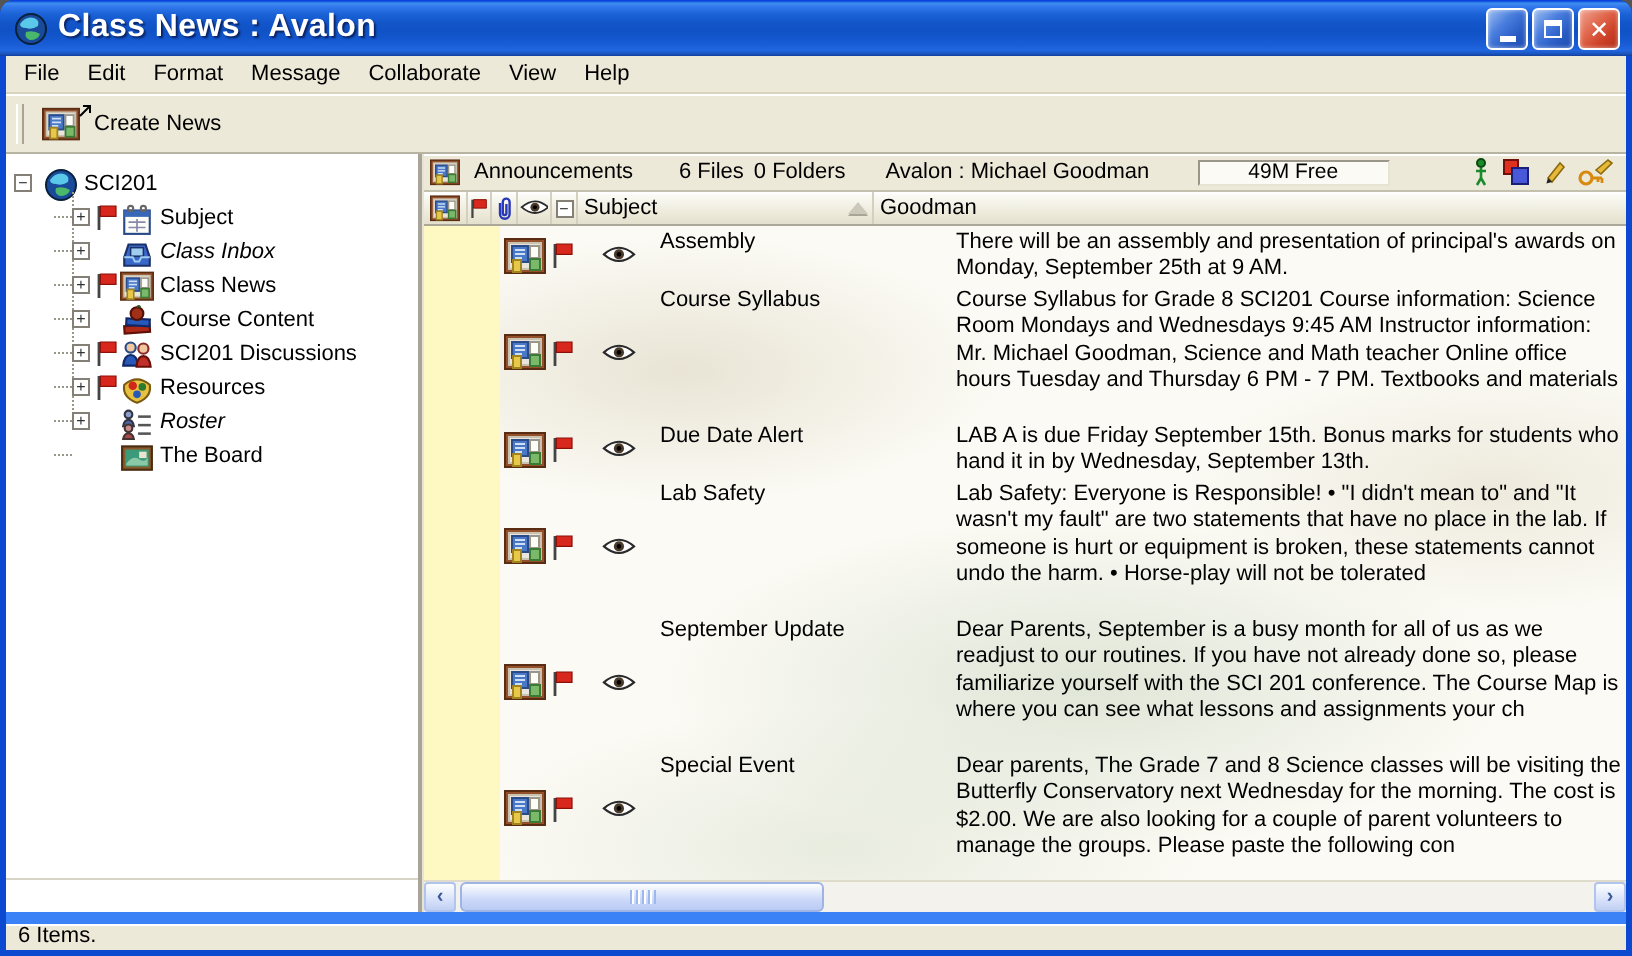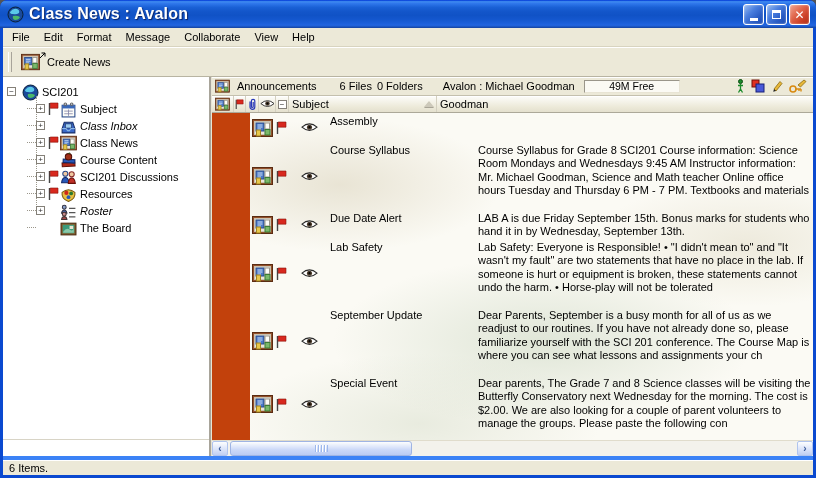--- a/index.html
+++ b/index.html
@@ -23,21 +23,21 @@
     box-shadow:inset 0 0 2px rgba(255,255,255,.6); cursor:default; }
   .win-btn.close { background:linear-gradient(135deg,#f0a592 0%,#e26a50 38%,#cc4027 70%,#b03017 100%); }
   .glyph-min { width:8px; height:3px; background:#fff; align-self:flex-end; margin:0 0 3px 0; }
   .glyph-max { width:9px; height:9px; border:1px solid #fff; border-top:3px solid #fff; background:transparent; }
   .glyph-close { color:#fff; font-weight:bold; font-size:12px; line-height:1; }
 
   
   .frame-row { flex:1; display:flex; min-height:0; }
   .frame-side { flex:0 0 3px; background:#0a49d0; }
   .frame-bottom { flex:0 0 3px; background:#0a49d0; }
-  .client { flex:1; display:flex; flex-direction:column; background:#c2410c; min-width:0; }
+  .client { flex:1; display:flex; flex-direction:column; background:#fef9c3; min-width:0; }
 
   
   .menubar { height:19px; flex:0 0 19px; display:flex; align-items:center; padding-left:2px;
              background:#ece9d8; border-bottom:1px solid #d8d4c0; }
   .menu-item { padding:2px 7px; cursor:default; }
   .toolbar { height:30px; flex:0 0 30px; display:flex; align-items:center; background:#ece9d8;
              border-top:1px solid #fff; border-bottom:1px solid #b8b4a2; }
   .gripper { width:4px; height:20px; margin:0 5px 0 5px;
              border-left:1px solid #fff; border-right:1px solid #a8a49a; box-shadow:inset -2px 0 0 #ece9d8; }
   .tb-button { display:flex; align-items:center; gap:7px; padding:2px 8px 2px 4px; cursor:default; position:relative; }
@@ -67,21 +67,21 @@
   .tree-label.italic { font-style:italic; }
   .tree-root-row .tree-icon { margin-left:6px; }
 
   
   .list-pane { flex:1; display:flex; flex-direction:column; min-width:0; }
   .pane-header { flex:0 0 19px; display:flex; align-items:center; background:#ece9d8;
                  border-bottom:1px solid #c4c0ae; box-shadow:inset 0 1px 0 #fff; padding:0 6px 0 3px; }
   .ph-icon { width:15px; height:14px; margin-right:7px; }
   .ph-counts { margin-left:23px; }
   .ph-conn { margin-left:20px; }
-  .gauge { margin-left:9px; width:96px; height:13px; background:#fbfaf4;
+  .gauge { margin-left:24px; width:96px; height:13px; background:#fbfaf4;
            border:1px solid #9a968a; border-right-color:#e8e4d4; border-bottom-color:#e8e4d4;
            display:flex; align-items:center; justify-content:center; font-size:10.5px; }
   .ph-status-icons { margin-left:auto; display:flex; align-items:center; gap:6px; }
 
   .col-header { flex:0 0 17px; display:flex; align-items:stretch;
                 background:linear-gradient(#fdfdfa,#ece9d8 70%,#e4e0ce);
                 border-bottom:1px solid #aca899; box-shadow:inset 0 1px 0 #fff; }
   .col-cell { display:flex; align-items:center; justify-content:center; border-right:1px solid #d4d0c0; cursor:default; }
   .c-icon { width:22px; } .c-flag { width:12px; } .c-clip { width:13px; } .c-eye { width:17px; } .c-minus { width:13px; }
   .c-subject { width:148px; justify-content:flex-start; padding-left:3px;align-items:center; }
@@ -111,22 +111,22 @@
   .scroll-btn { flex:0 0 16px; display:flex; align-items:center; justify-content:center;
     background:linear-gradient(#fdfefe,#d2ddf8 70%,#c0cff2); border:1px solid #b0c4ee; border-radius:2px;
     color:#3a5a9a; font-weight:bold; font-size:10px; cursor:default; }
   .scroll-track { flex:1; position:relative; }
   .scroll-thumb { position:absolute; left:2px; top:0; bottom:0; width:182px;
     background:linear-gradient(#fdfefe,#cbd8f8 60%,#bacbf4); border:1px solid #9fb4e4; border-radius:3px;
     display:flex; align-items:center; justify-content:center; cursor:default; }
   .thumb-grip { width:13px; height:7px;
     background:repeating-linear-gradient(90deg,#9db8ec 0 1px,#fff 1px 2px,transparent 2px 3px); }
 
-  .statusbar { flex:0 0 19px; background:#ece9d8; border-top:4px solid #3b82f6;
-               box-shadow:inset 0 1px 0 #fff; display:flex; align-items:center; padding-left:6px; }
+  .statusbar { flex:0 0 19px; background:#ece9d8; border-top:6px solid #3b82f6;
+               box-shadow:inset 0 1px 0 #fff; display:flex; align-items:flex-start; padding-left:6px; }
 
   svg { display:block; }
 </style>
 </head>
 <body>
 
 <div class="window">
 
   <div class="titlebar">
     <span class="titlebar-icon">
@@ -488,20 +488,21 @@
 </span>
                 <span class="msg-eye">
   <svg viewBox="0 0 18 11">
     <path d="M1 5.5 Q9 -1.5 17 5.5 Q9 12.5 1 5.5 Z" fill="#fefefe" stroke="#2a2a2a" stroke-width="1.1"></path>
     <circle cx="9" cy="5.5" r="2.7" fill="#4a3a2a"></circle>
     <circle cx="9" cy="5.5" r="1.2" fill="#000"></circle>
   </svg>
 </span>
               </span>
               <span class="cell-subject">Assembly</span>
+              <span class="cell-preview">There will be an assembly and presentation of principal's awards on Monday, September 25th at 9 AM.</span>
             </div>
             <div class="msg-row" style="height:68px">
               <span class="cell-icons">
                 <span class="msg-board">
   <svg viewBox="0 0 21 20">
     <rect x="0.5" y="1.5" width="20" height="17" fill="#94502a" stroke="#5a2c12"></rect>
     <rect x="2.5" y="3.5" width="16" height="13" fill="#e9e5da" stroke="#c9c2b0"></rect>
     <rect x="4" y="5" width="8" height="8" fill="#4a78c8" stroke="#2a4a88"></rect>
     <line x1="5.5" y1="7" x2="10.5" y2="7" stroke="#cfe0f4"></line>
     <line x1="5.5" y1="9" x2="10.5" y2="9" stroke="#cfe0f4"></line>

